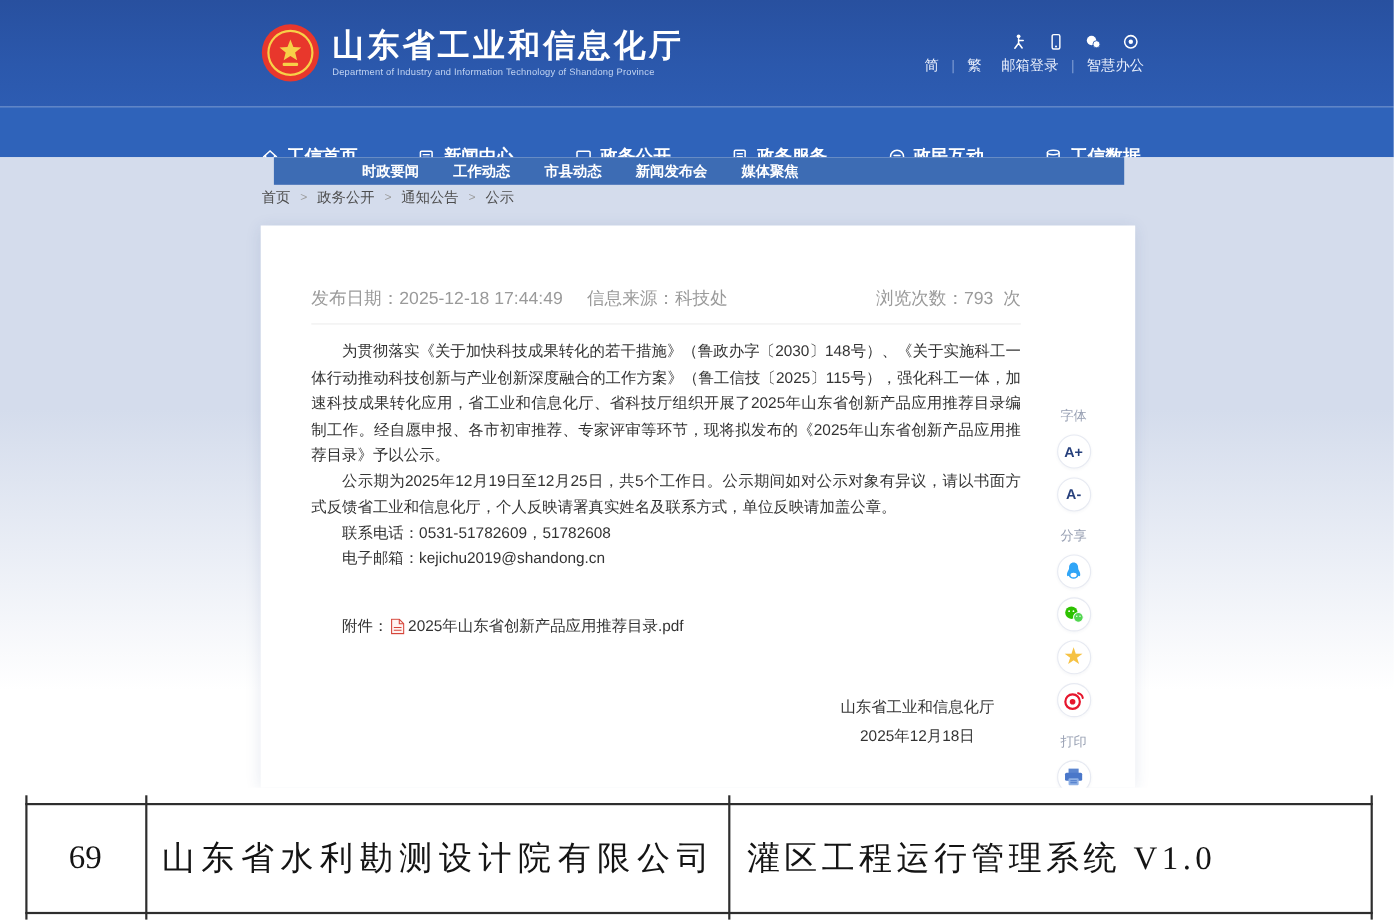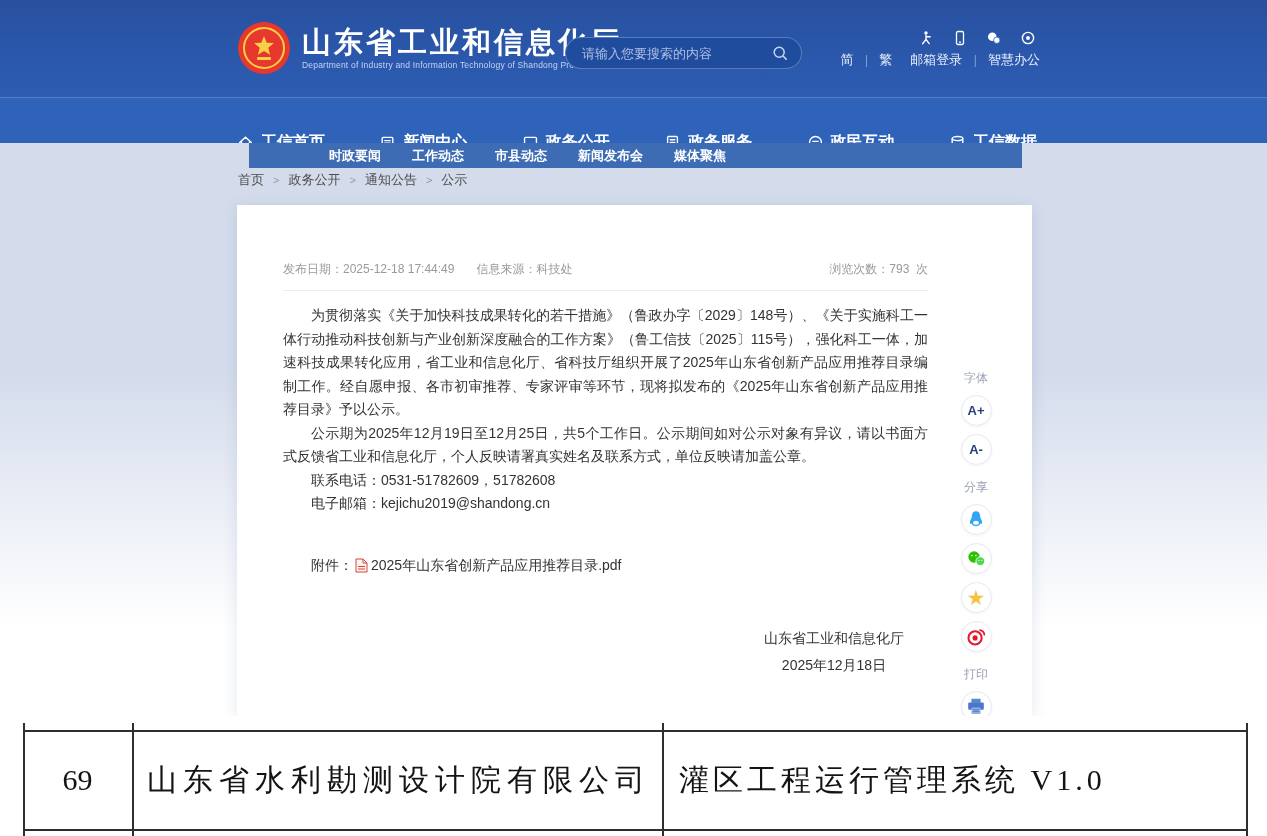--- a/index.html
+++ b/index.html
@@ -49,21 +49,21 @@
   
   .breadcrumb { position:absolute; left:238px; top:171px; font-size:13px; color:#4d4d4d;
     display:flex; align-items:center; gap:9px; }
   .breadcrumb .crumb { cursor:pointer; }
   .breadcrumb .bsep { color:#9a9a9a; font-size:11px; }
   
   .card { position:absolute; left:237px; top:205px; width:795px; height:511px;
     background:#ffffff; box-shadow:0 2px 14px rgba(40,70,130,.13);
     padding:40px 104px 0 46px; }
   .art-title { text-align:center; font-size:22px; font-weight:bold; color:#1b1b1b; letter-spacing:.5px; }
-  .meta { display:flex; align-items:center; margin-top:16px; font-size:12px; color:#9a9a9a;
+  .meta { display:flex; align-items:center; margin-top:16px; font-size:16px; color:#9a9a9a;
     padding-bottom:12px; border-bottom:1px solid #ededed; }
   .meta .m-item { margin-right:22px; white-space:nowrap; }
   .meta .m-right { margin-left:auto; margin-right:0; }
   .body-text { margin-top:13px; font-size:14px; line-height:23.5px; color:#333333; text-align:justify; }
   .body-text p { text-indent:2em; }
   .contact-line { font-size:14px; line-height:23.5px; color:#333333; text-indent:2em; }
   .attach-row { margin-top:41px; font-size:14px; color:#333333; padding-left:28px;
     display:flex; align-items:center; }
   .attach-row svg { margin:0 3px 0 2px; }
   .attach-name { cursor:pointer; }
@@ -98,27 +98,20 @@
       <circle cx="27" cy="27" r="20" fill="none" stroke="#f7d048" stroke-width="2"></circle>
       <polygon fill="#f7d048" points="27,15 29.7,21.7 36.9,22.1 31.3,26.8 33.1,33.8 27,29.9 20.9,33.8 22.7,26.8 17.1,22.1 24.3,21.7"></polygon>
       <rect x="20" y="36" width="14" height="3" rx="1" fill="#f7d048"></rect>
     </svg>
     <div class="titles">
       <div class="site-title">山东省工业和信息化厅</div>
       <div class="site-sub">Department of Industry and Information Technology of Shandong Province</div>
     </div>
   </div>
 
-  <div class="search">
-    <input type="text" placeholder="请输入您要搜索的内容" style="">
-    <svg width="17" height="17" viewBox="0 0 17 17">
-      <circle cx="7.2" cy="7.2" r="5" fill="none" stroke="#c9d6f2" stroke-width="1.5"></circle>
-      <path d="M11 11 l3.6 3.6" stroke="#c9d6f2" stroke-width="1.5"></path>
-    </svg>
-  </div>
 
   <div class="top-right">
     <div class="mini-icons">
       <svg width="16" height="16" viewBox="0 0 16 16">
         <circle cx="8" cy="3" r="1.7" fill="#ffffff"></circle>
         <path d="M8 5.2 v4.2 l3.2 4.2 M8 6.8 h4.2 M8 9.4 l-3.4 4.4" stroke="#ffffff" stroke-width="1.4" fill="none" stroke-linecap="round"></path>
       </svg>
       <svg width="16" height="16" viewBox="0 0 16 16">
         <rect x="4.5" y="1.5" width="7" height="13" rx="1.4" fill="none" stroke="#ffffff" stroke-width="1.3"></rect>
         <circle cx="8" cy="12.2" r="0.9" fill="#ffffff"></circle>
@@ -206,21 +199,21 @@
 
 <div class="card">
 
   <div class="meta">
     <span class="m-item"><span>发布日期：</span><span>2025-12-18 17:44:49</span></span>
     <span class="m-item"><span>信息来源：</span><span>科技处</span></span>
     <span class="m-item m-right"><span>浏览次数：</span><span>793</span>&nbsp;&nbsp;<span>次</span></span>
   </div>
 
   <div class="body-text">
-    <p>为贯彻落实《关于加快科技成果转化的若干措施》（鲁政办字〔2029〕148号）、《关于实施科工一体行动推动科技创新与产业创新深度融合的工作方案》（鲁工信技〔2025〕115号），强化科工一体，加速科技成果转化应用，省工业和信息化厅、省科技厅组织开展了2025年山东省创新产品应用推荐目录编制工作。经自愿申报、各市初审推荐、专家评审等环节，现将拟发布的《2025年山东省创新产品应用推荐目录》予以公示。</p>
+    <p>为贯彻落实《关于加快科技成果转化的若干措施》（鲁政办字〔2030〕148号）、《关于实施科工一体行动推动科技创新与产业创新深度融合的工作方案》（鲁工信技〔2025〕115号），强化科工一体，加速科技成果转化应用，省工业和信息化厅、省科技厅组织开展了2025年山东省创新产品应用推荐目录编制工作。经自愿申报、各市初审推荐、专家评审等环节，现将拟发布的《2025年山东省创新产品应用推荐目录》予以公示。</p>
     <p>公示期为2025年12月19日至12月25日，共5个工作日。公示期间如对公示对象有异议，请以书面方式反馈省工业和信息化厅，个人反映请署真实姓名及联系方式，单位反映请加盖公章。</p>
     <div class="contact-line"><span>联系电话：</span><span>0531-51782609，51782608</span></div>
     <div class="contact-line"><span>电子邮箱：</span><span>kejichu2019@shandong.cn</span></div>
   </div>
 
   <div class="attach-row">
     <span>附件：</span>
     <svg width="13" height="15" viewBox="0 0 13 15">
       <path d="M1 1 h7 l4 4 v9 H1 Z" fill="#fff3f1" stroke="#d6453a" stroke-width="1"></path>
       <path d="M8 1 v4 h4" fill="none" stroke="#d6453a" stroke-width="1"></path>

